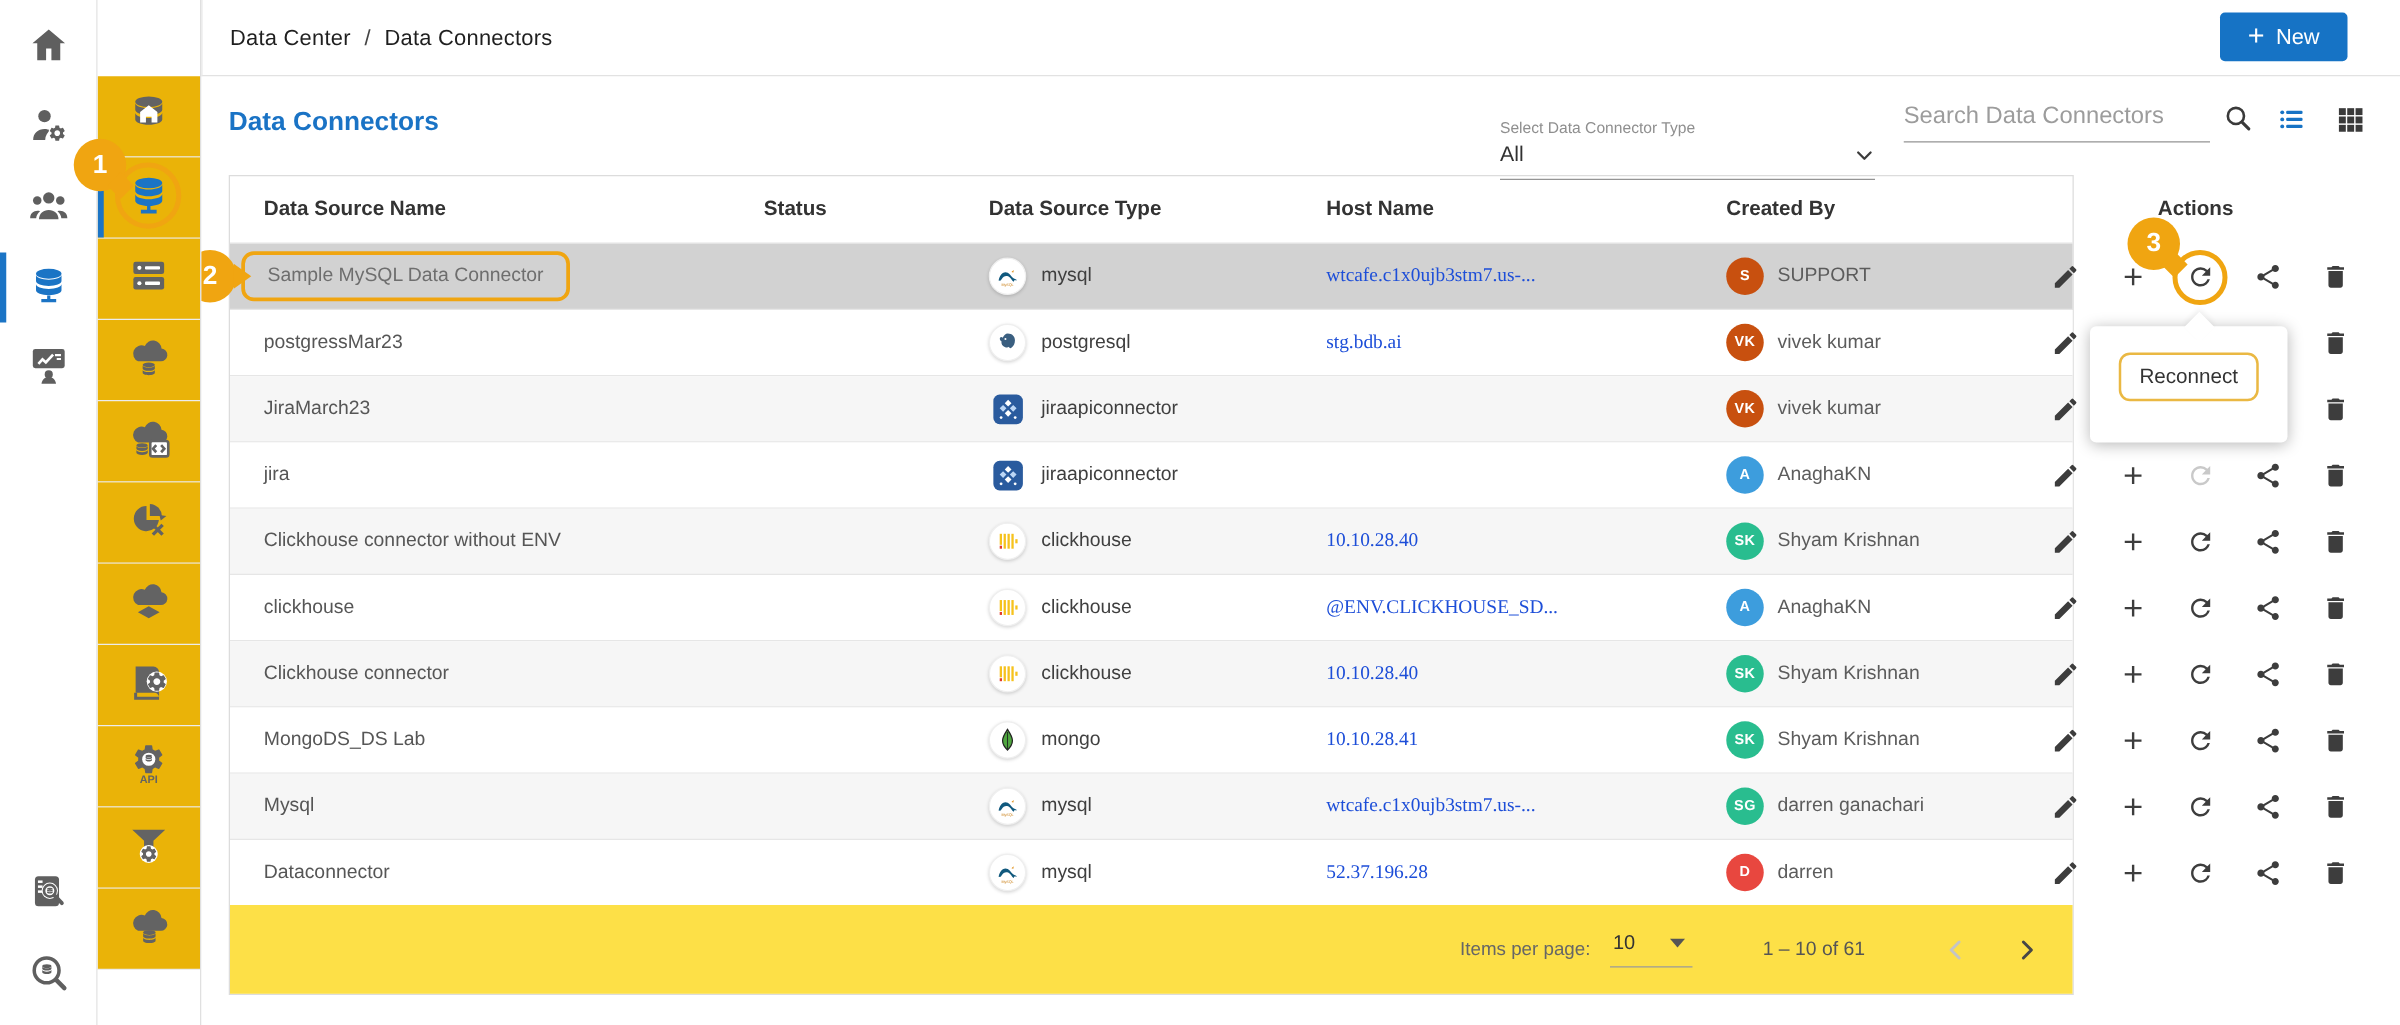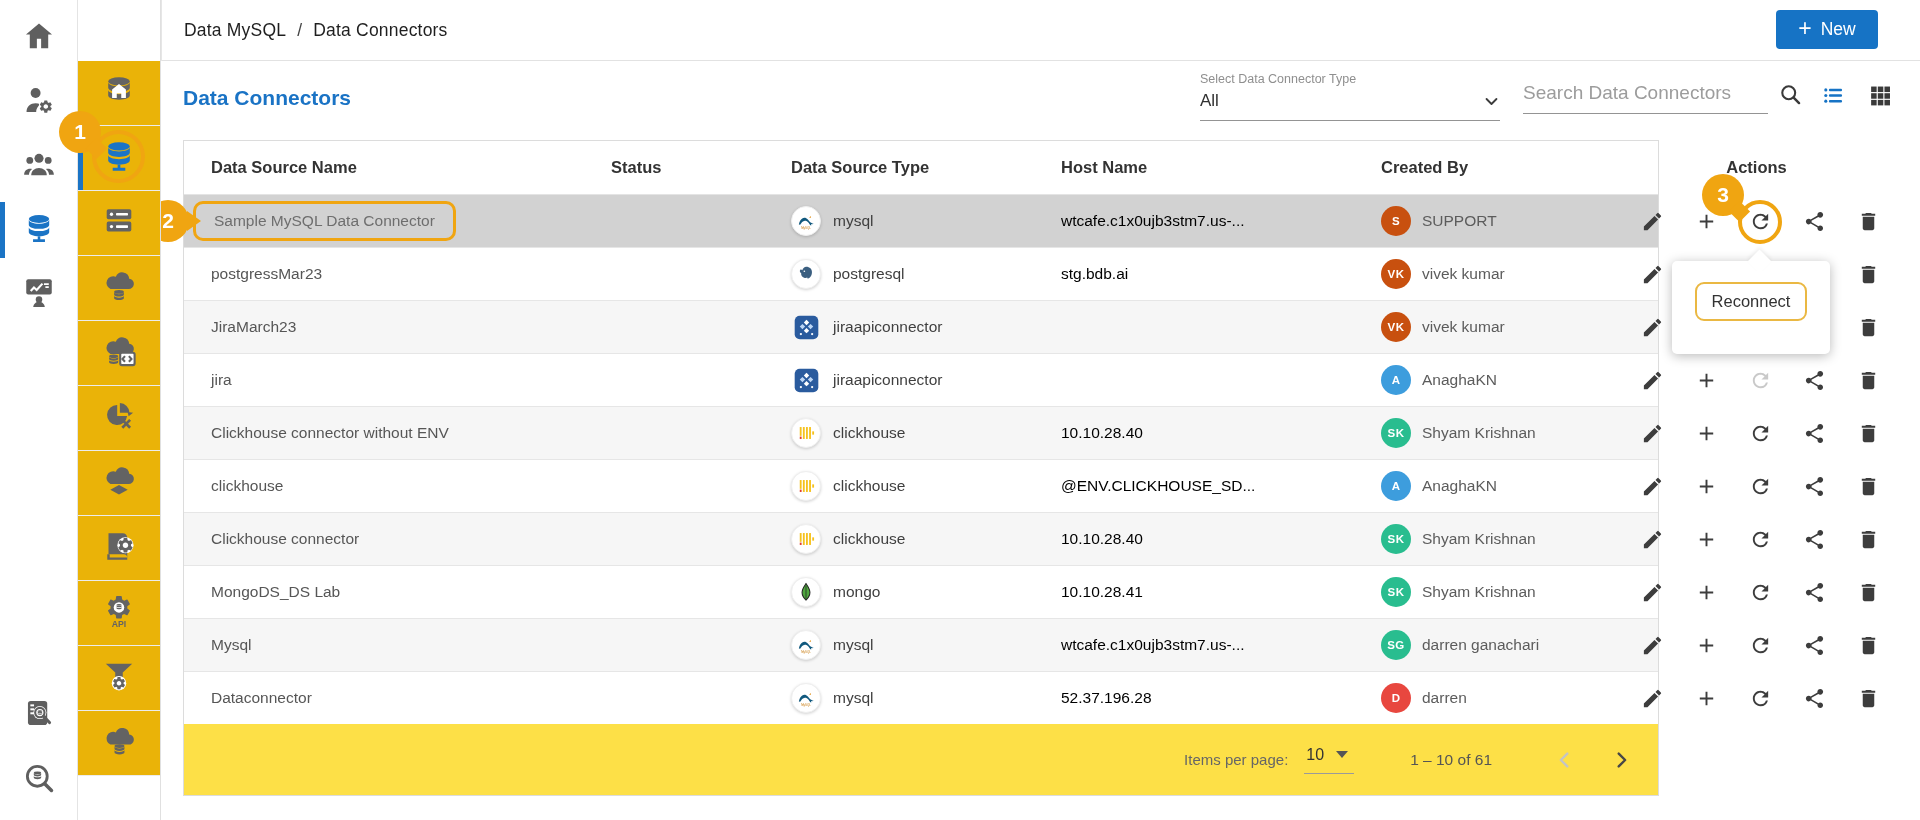--- a/index.html
+++ b/index.html
@@ -35,21 +35,21 @@
   .breadcrumb { margin-left:22px; font-size:17.5px; color:#1f1f1f; display:flex; gap:11px; letter-spacing:.2px; }
   .breadcrumb .sep { color:#444; }
   .new-btn { position:absolute; right:42px; top:10px; width:102px; height:39px; background:#1673c5;
              border:none; border-radius:4px; color:#fff; font-size:17.5px; font-family:inherit;
              display:flex; align-items:center; justify-content:center; gap:9px; cursor:pointer; }
   .new-btn .plus { font-size:23px; font-weight:400; line-height:1; margin-top:-2px; }
 
   
   h1.page-title { position:absolute; left:183px; top:86px; font-size:21px; font-weight:bold; color:#1a73c5; z-index:3; }
   .filter { position:absolute; left:1200px; top:72px; width:300px; z-index:3; cursor:pointer; }
-  .filter label { display:block; font-size:12.5px; color:#8f8f8f; margin-bottom:5px; cursor:pointer; }
+  .filter label { display:block; font-size:12.5px; color:#8f8f8f; margin-bottom:5px; cursor:pointer;margin-top:23px; }
   .filter .val { display:flex; justify-content:space-between; align-items:center;
                  border-bottom:1px solid #949494; padding-bottom:9px; font-size:17px; color:#313131; }
   .filter .val svg { width:17px; height:17px; }
   .searchwrap { position:absolute; left:1523px; top:82px; width:245px; border-bottom:1px solid #949494;
                 padding-bottom:9px; z-index:3; }
   .searchwrap input { width:100%; border:none; outline:none; font-size:19px; color:#000000; font-family:inherit; }
   .searchwrap input::placeholder { color:#9c9c9c; }
   .hicon { position:absolute; z-index:3; width:25px; height:25px; cursor:pointer; }
   #search-icon { left:1778px; top:82px; }
   #list-icon { left:1821px; top:83px; }
@@ -61,42 +61,42 @@
   .grid6 { display:grid; grid-template-columns:427px 180px 270px 320px 258px 261px; align-items:center; }
   .thead { height:54px; border-bottom:1px solid #e4e4e4; font-size:16.5px; font-weight:bold; color:#333; }
   .thead .h.name { padding-left:27px; }
   .thead .h.actions { text-align:center; padding-right:26px; }
   .trow { height:53px; border-bottom:1px solid #e6e6e6; font-size:15.5px; background:#fff; }
   .trow.alt { background:#f6f6f6; }
   .trow.selected { background:#d2d2d2; }
   .c.name { padding-left:27px; color:#565656; }
   .trow.selected .c.name { color:#6e6e6e; }
   .c.type { display:flex; align-items:center; gap:12px; color:#3f3f3f; }
-  .c.host { color:#000000; }
+  .c.host { color:#1d4ed8;font-family:Liberation Serif, serif; }
   .c.creator { display:flex; align-items:center; gap:11px; color:#5c5c5c; }
   .avatar { width:30px; height:30px; border-radius:50%; color:#fff; font-size:11.5px; font-weight:bold;
             display:flex; align-items:center; justify-content:center; letter-spacing:.4px; flex:none; }
   .c.actions { display:flex; align-items:center; justify-content:space-between; padding:0 20px 0 2px; }
   .aicon { width:23px; height:23px; cursor:pointer; flex:none; }
   .aicon svg { width:23px; height:23px; fill:#3d3d3d; }
   .aicon.disabled svg { fill:#c9c9c9; }
   .tbadge { width:30px; height:30px; border-radius:50%; background:#fff; border:1px solid #efefef;
             box-shadow:0 1px 3px rgba(0,0,0,.18); display:flex; align-items:center; justify-content:center; flex:none; }
   .tbadge svg { width:22px; height:22px; }
   .tbadge.t-jira { background:none; border:none; box-shadow:none; }
   .tbadge.t-jira svg { width:27px; height:27px; }
 
   .name-outline { position:relative; display:inline-block; border:3px solid #f0a511; border-radius:10px;
                   padding:8px 18px 8px 18px; margin-left:-18px; background:transparent; }
 
   
   .tfoot { position:absolute; left:0; right:0; bottom:0; height:71px; display:flex; align-items:center;
            justify-content:flex-end; font-size:15px; color:#666; background:#fde047; }
   .ipp-label { margin-right:16px; }
-  .ipp-select { display:flex; align-items:center; gap:12px; border-bottom:1px solid #9a9a9a;
+  .ipp-select { display:flex; align-items:center; gap:28px; border-bottom:1px solid #9a9a9a;
                 padding:0 6px 9px 2px; font-size:16px; color:#333; margin-right:56px; cursor:pointer; }
   .caret { width:0; height:0; border-left:6.5px solid transparent; border-right:6.5px solid transparent;
            border-top:7.5px solid #555; }
   .range { margin-right:62px; color:#555; font-size:15.5px; }
   .pgbtn { width:22px; height:22px; cursor:pointer; }
   .pgbtn svg { width:22px; height:22px; fill:none; stroke-width:2.6; stroke-linecap:round; stroke-linejoin:round; }
   #pg-prev { margin-right:34px; } #pg-prev svg { stroke:#c4c4c4; }
   #pg-next { margin-right:26px; } #pg-next svg { stroke:#474747; }
 
   
@@ -328,21 +328,21 @@
 </aside>
 
 <header class="topbar">
   <div class="hamburger">
       <i></i>
       <i></i>
       <i></i>
     </div>
   <div class="tb-div"></div>
   <nav class="breadcrumb">
-    <span>Data MySQL</span>
+    <span>Data Center</span>
     <span class="sep">/</span>
     <span>Data Connectors</span>
   </nav>
   <button class="new-btn">
     <span class="plus">+</span>
     <span>New</span>
   </button>
 </header>
 
 <h1 class="page-title">Data Connectors</h1>

